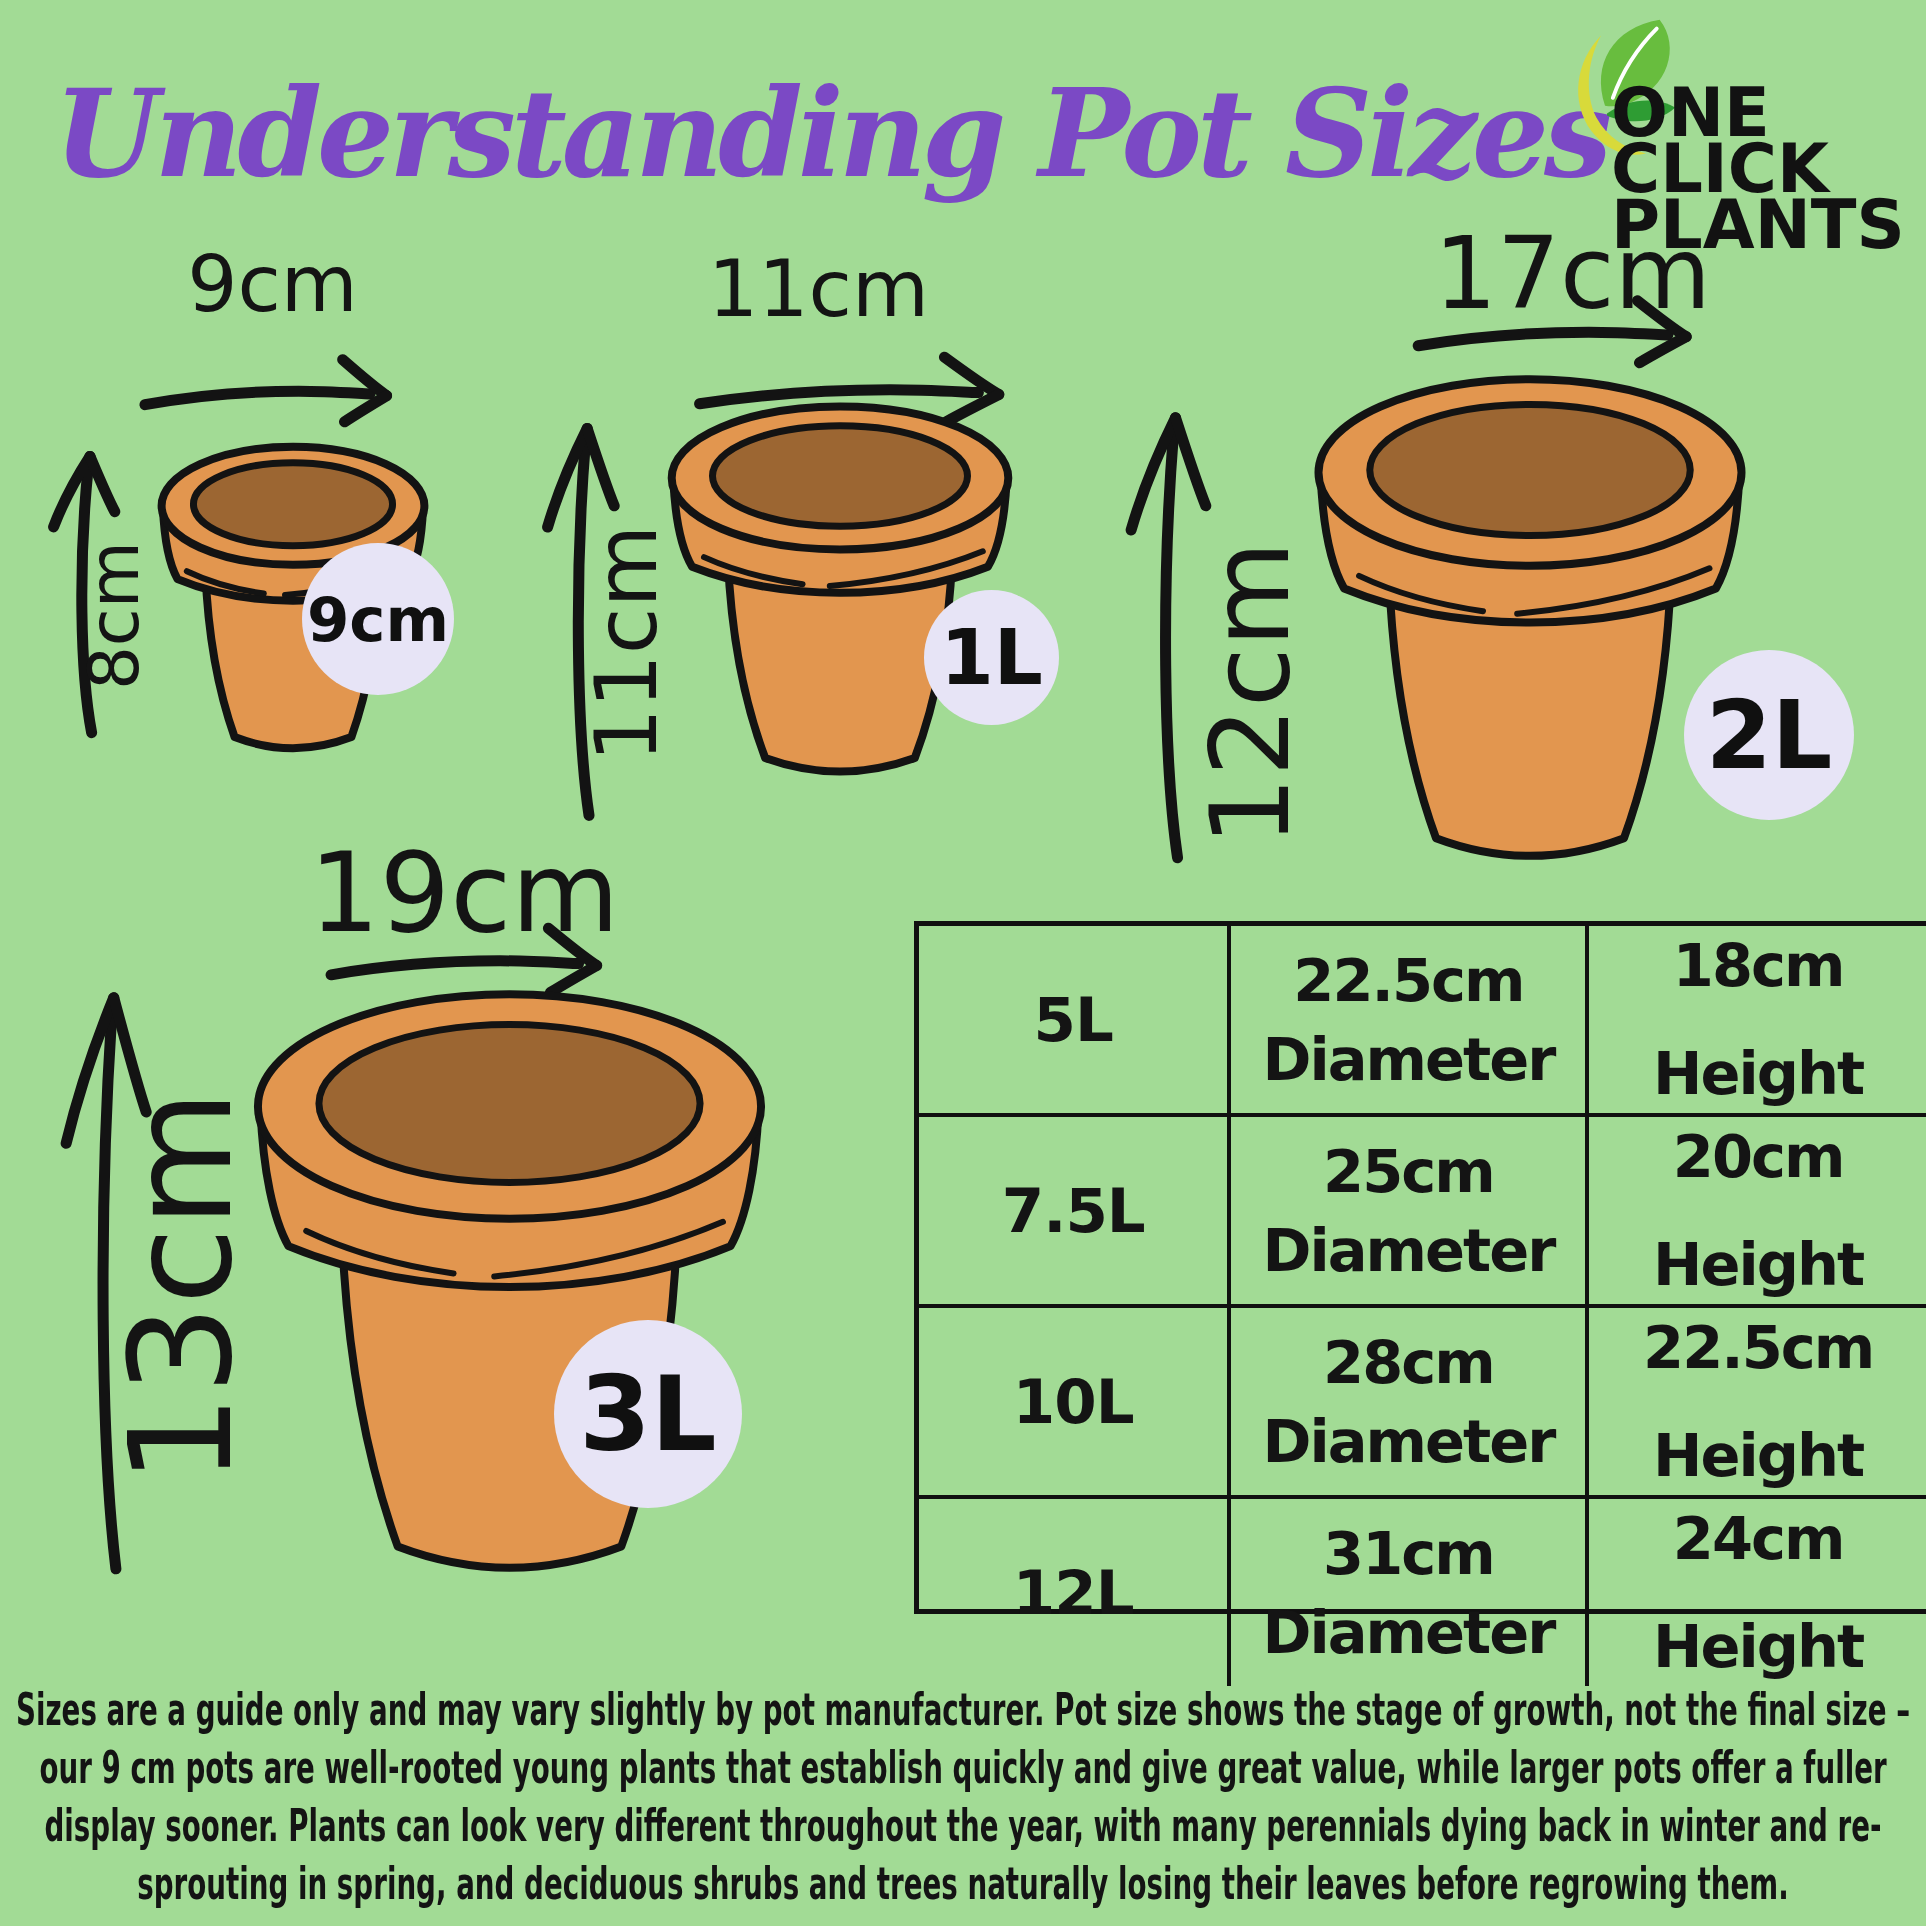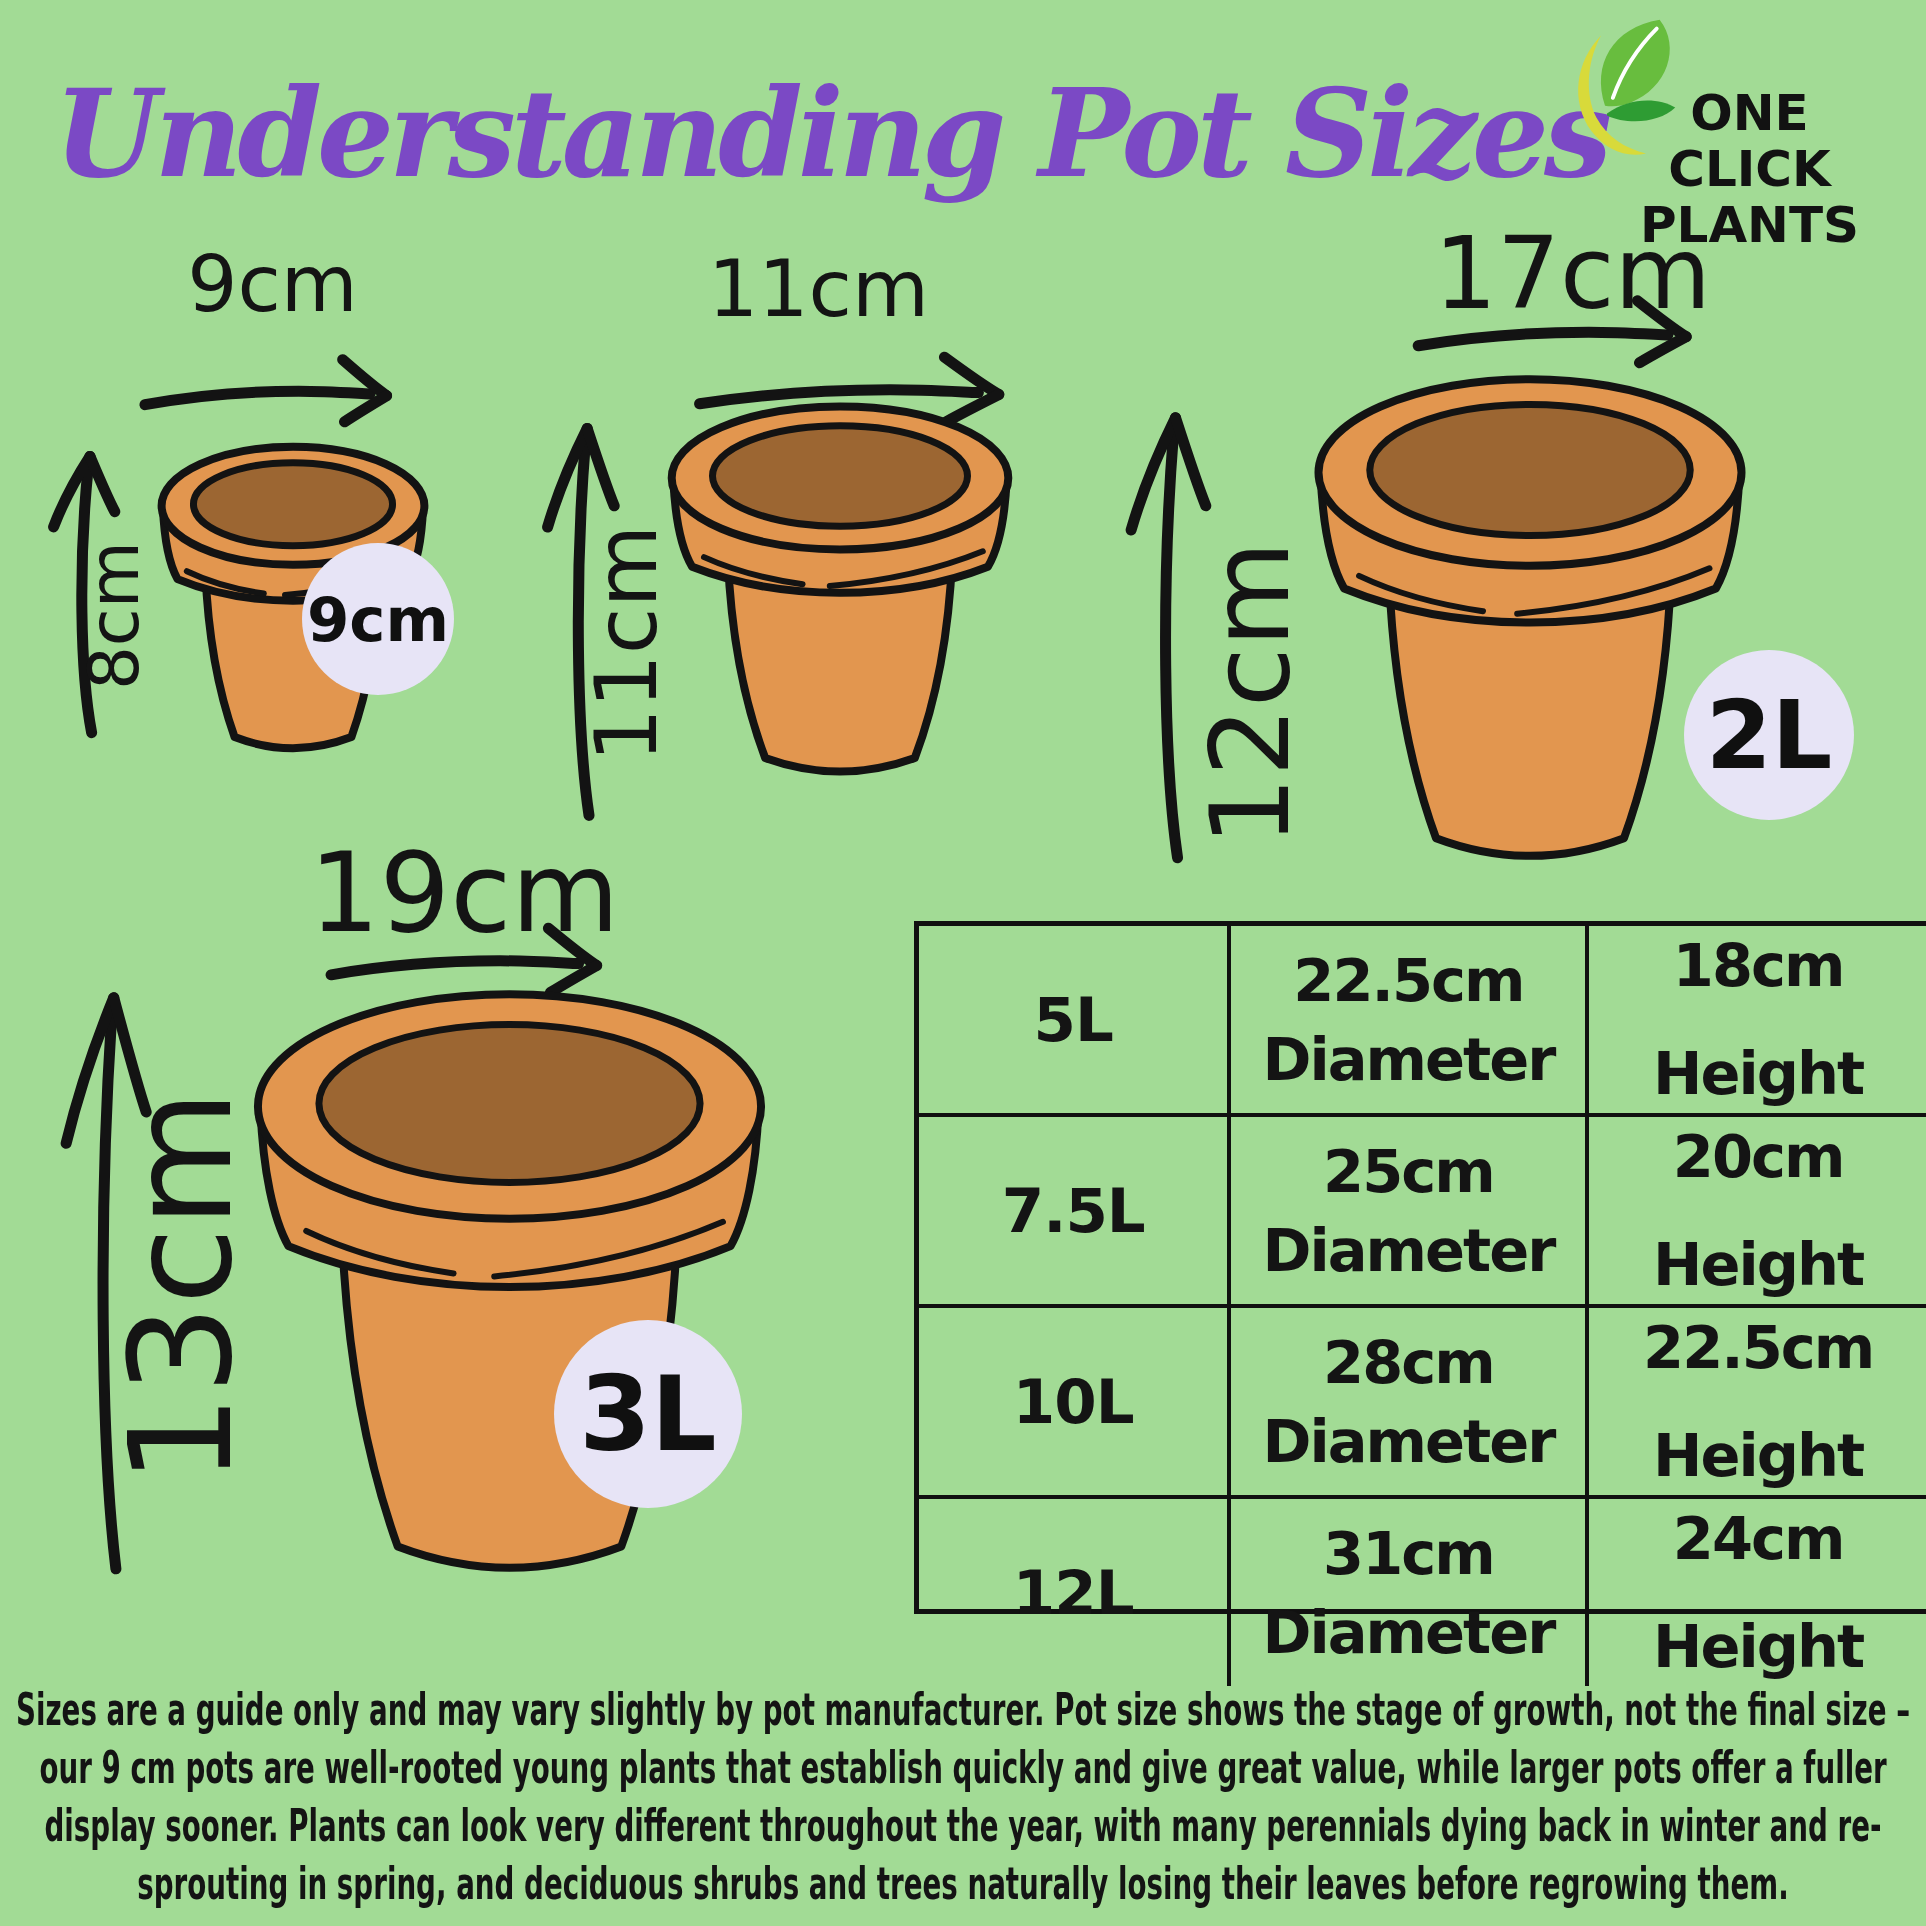--- a/index.html
+++ b/index.html
@@ -18,22 +18,22 @@
   #title{
     position:absolute; left:54px; top:22px; width:1455px; height:223px;
     display:flex; align-items:center;
     font-family:"DejaVu Serif","Liberation Serif",serif;
     font-style:italic; font-weight:bold; font-size:121px; letter-spacing:-5px;
     color:var(--title-purple); white-space:nowrap;
   }
   #logo{position:absolute; left:1554px; top:10px; width:342px; height:208px;}
   #logo-icon{position:absolute; left:8px; top:4px; width:127px; height:156px;}
   #logo-text{
-    position:absolute; right:8px; top:75px; width:277px; text-align:center;
-    font-weight:bold; font-size:50px; line-height:56px; letter-spacing:0px; color:#121212;
+    position:absolute; right:8px; top:75px; width:277px; text-align:left;
+    font-weight:bold; font-size:67px; line-height:56px; letter-spacing:0px; color:#121212;
   }
   
   .wlabel{position:absolute; width:297px; text-align:center; font-weight:400; white-space:nowrap;}
   .vlabel{position:absolute; display:flex; align-items:center; justify-content:center;
           transform:rotate(-90deg); font-weight:400; white-space:nowrap;}
   .badge{position:absolute; border-radius:50%; background:var(--badge-background);
          display:flex; align-items:center; justify-content:center; font-weight:bold; color:#101010;}
   .arrow,.potsvg{position:absolute;}
   .stroke{fill:none; stroke:var(--outline); stroke-width:11; stroke-linecap:round;
           stroke-linejoin:round; vector-effect:non-scaling-stroke;}
@@ -156,20 +156,23 @@
   <svg class="arrow" id="harrow2" viewBox="0 0 330 90" preserveAspectRatio="none">
       <use href="#harrowSym"></use>
     </svg>
   <svg class="arrow" id="varrow2" viewBox="0 0 110 430" preserveAspectRatio="none">
       <use href="#varrowSym"></use>
     </svg>
   <div class="vlabel" id="vlabel2">11cm</div>
   <svg class="potsvg" id="pot2" viewBox="0 0 220 205" preserveAspectRatio="none">
       <use href="#potSym"></use>
     </svg>
+  <div class="badge" id="badge2">
+      <span>1L</span>
+    </div>
 
   <div class="wlabel" id="wlabel3">17cm</div>
   <svg class="arrow" id="harrow3" viewBox="0 0 330 90" preserveAspectRatio="none">
       <use href="#harrowSym"></use>
     </svg>
   <svg class="arrow" id="varrow3" viewBox="0 0 110 430" preserveAspectRatio="none">
       <use href="#varrowSym"></use>
     </svg>
   <div class="vlabel" id="vlabel3">12cm</div>
   <svg class="potsvg" id="pot3" viewBox="0 0 220 205" preserveAspectRatio="none">

